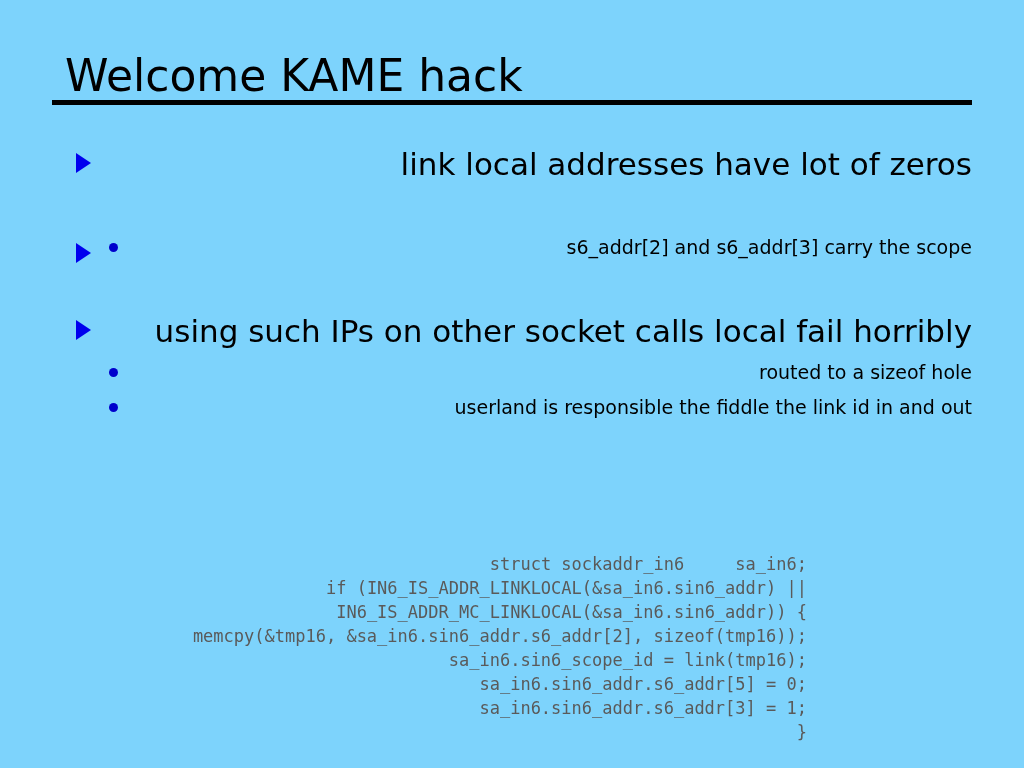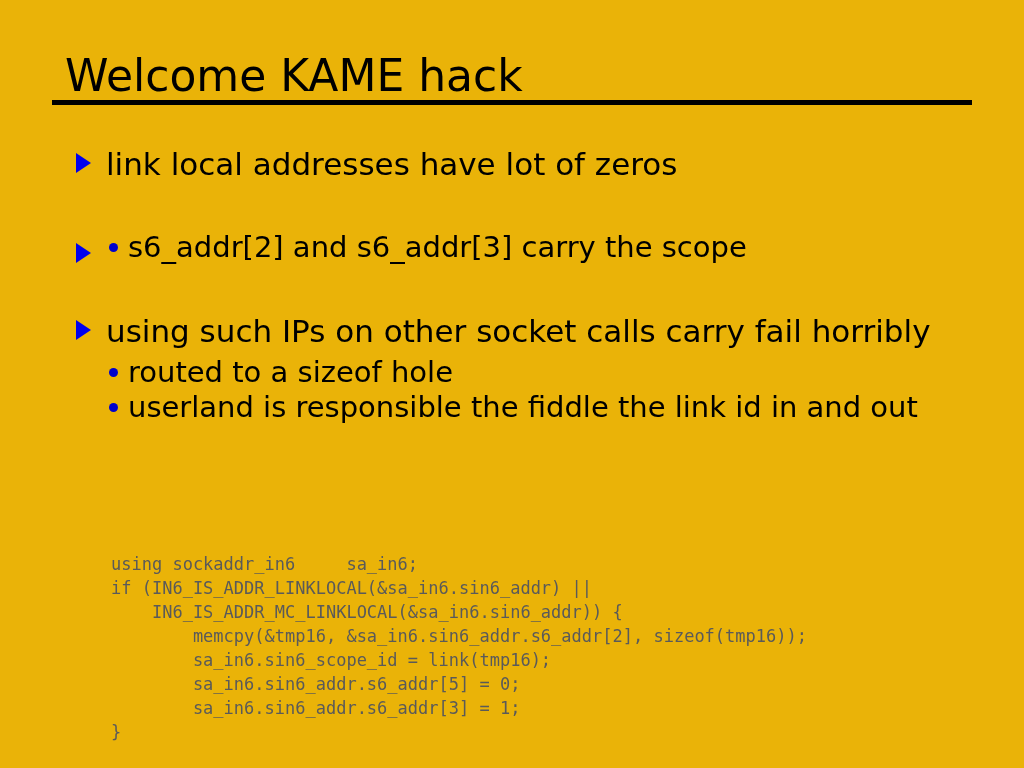--- a/index.html
+++ b/index.html
@@ -13,21 +13,22 @@
     height: 768px;
     position: relative;
     overflow: hidden;
     font-family: "DejaVu Sans", sans-serif;
     color: #000000;
   }
 
   .slide {
     position: absolute;
     inset: 0;
-    background: #eab308;
+    background: #7dd3fc;
+    text-align: right;
   }
 
   
   .slide-title {
     position: absolute;
     left: 65px;
     top: 51px;
     font-size: 44px;
     line-height: 50px;
     font-weight: normal;
@@ -71,21 +72,21 @@
     border-top: 10px solid transparent;
     border-bottom: 10px solid transparent;
   }
   .bullet-l1 .marker.blue-pure {
     border-left-color: #0000ee;
   }
 
   .bullet-l2 {
     position: relative;
     padding-left: 128px;
-    font-size: 29px;
+    font-size: 19px;
     line-height: 35px;
     color: #000000;
     margin: 0;
   }
   .bullet-l2 .marker {
     position: absolute;
     left: 109px;
     top: 13px;
     width: 9px;
     height: 9px;
@@ -135,36 +136,36 @@
 
     <div class="bullet-l2">
       <span class="marker"></span>
       <span>s6_addr[2] and s6_addr[3] carry the scope</span>
     </div>
 
     <div class="spacer-lg"></div>
 
     <div class="bullet-l1">
       <span class="marker blue-pure"></span>
-      <span>using such IPs on other socket calls carry fail horribly</span>
+      <span>using such IPs on other socket calls local fail horribly</span>
     </div>
 
     <div class="bullet-l2">
       <span class="marker"></span>
       <span>routed to a sizeof hole</span>
     </div>
 
     <div class="bullet-l2">
       <span class="marker"></span>
       <span>userland is responsible the fiddle the link id in and out</span>
     </div>
 
   </div>
 
-  <pre class="code-block"><span class="code-line">using sockaddr_in6     sa_in6;</span>
+  <pre class="code-block"><span class="code-line">struct sockaddr_in6     sa_in6;</span>
 <span class="code-line">if (IN6_IS_ADDR_LINKLOCAL(&amp;sa_in6.sin6_addr) ||</span>
 <span class="code-line">    IN6_IS_ADDR_MC_LINKLOCAL(&amp;sa_in6.sin6_addr)) {</span>
 <span class="code-line">        memcpy(&amp;tmp16, &amp;sa_in6.sin6_addr.s6_addr[2], sizeof(tmp16));</span>
 <span class="code-line">        sa_in6.sin6_scope_id = link(tmp16);</span>
 <span class="code-line">        sa_in6.sin6_addr.s6_addr[5] = 0;</span>
 <span class="code-line">        sa_in6.sin6_addr.s6_addr[3] = 1;</span>
 <span class="code-line">}</span></pre>
 
 </div>
 

